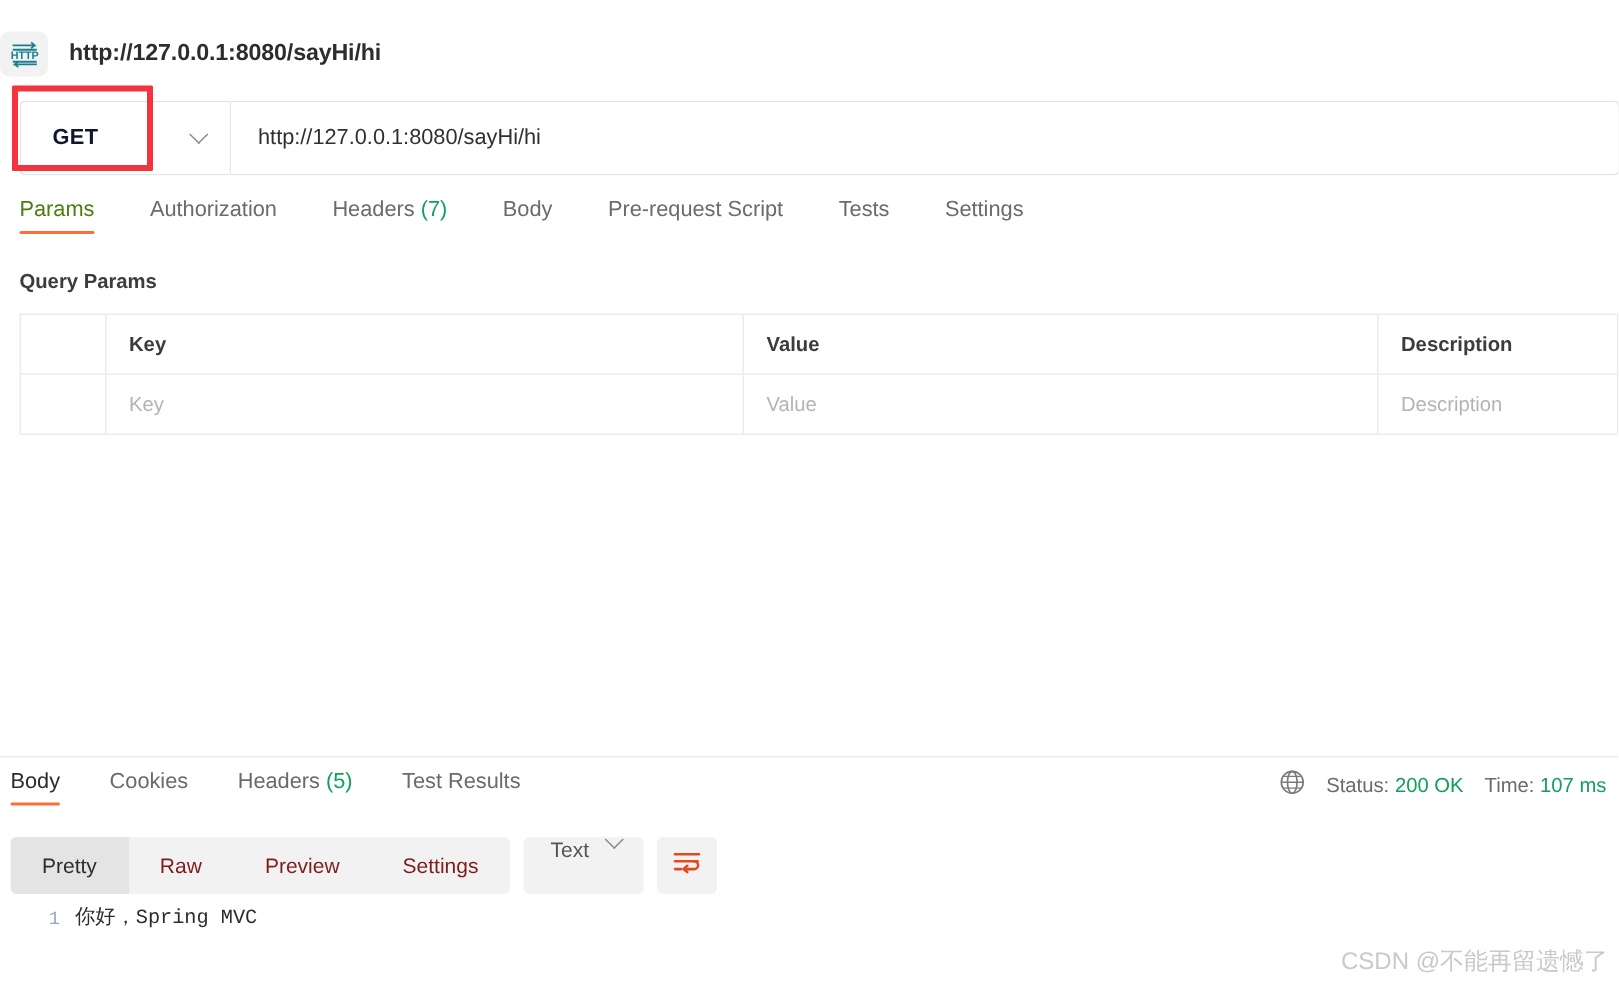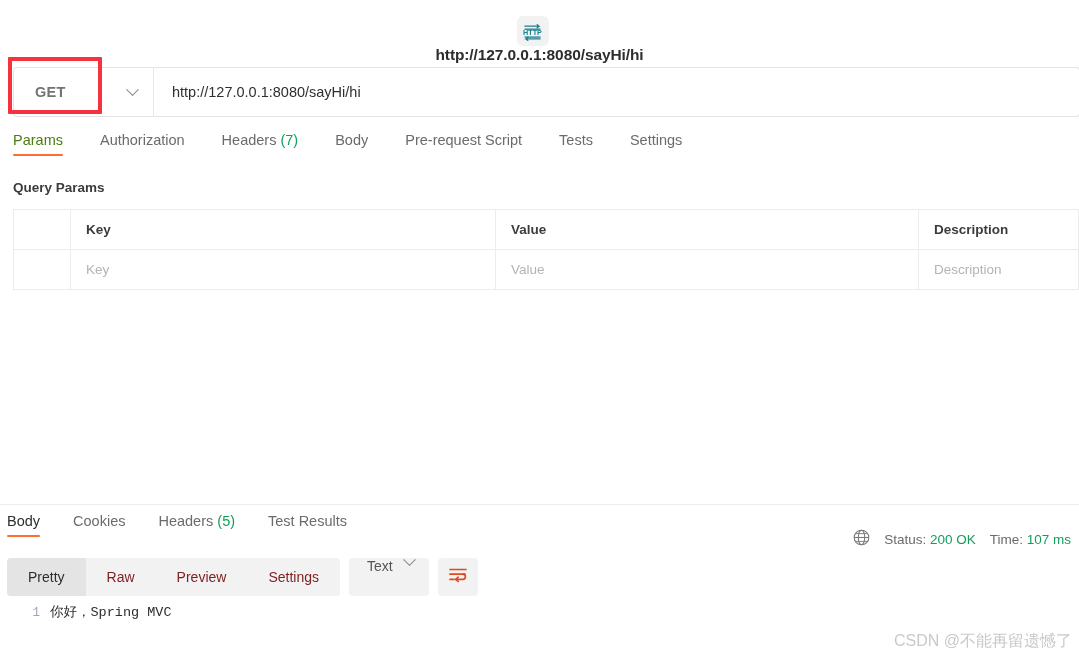--- a/index.html
+++ b/index.html
@@ -14,26 +14,25 @@
     position: relative;
     overflow: hidden;
     font-family: "Liberation Sans", sans-serif;
     color: #3c3c3c;
     -webkit-font-smoothing: antialiased;
   }
 
   
   .titlebar {
     position: absolute;
-    top: 16px; left: 0; right: 0;
+    top: 8px; left: 0; right: 0;
     height: 55px;
     display: flex;
     align-items: center;
     background: #ffffff;
-    flex-direction: column;
   }
   .http-badge {
     width: 32px;
     height: 30px;
     border-radius: 6px;
     background: #f2f2f2;
     display: flex;
     align-items: center;
     justify-content: center;
     margin-right: 14px;
@@ -63,21 +62,21 @@
     border-radius: 4px 0 0 4px;
     background: #fff;
     display: flex;
     align-items: center;
     justify-content: space-between;
     padding: 0 16px 0 21px;
   }
   .method-label {
     font-size: 14.5px;
     font-weight: bold;
-    color: #737373;
+    color: #0f172a;
     letter-spacing: 0.3px;
   }
   .chev {
     display: inline-block;
     width: 9px;
     height: 9px;
     border-right: 1.6px solid #8a8a8a;
     border-bottom: 1.6px solid #8a8a8a;
     transform: rotate(45deg) translate(-2px,-2px);
   }
@@ -218,21 +217,20 @@
   }
 
   .resp-status {
     position: absolute;
     top: 513px;
     right: 8px;
     display: flex;
     align-items: center;
     gap: 14px;
     font-size: 13.5px;
-    margin-top: 16px;
   }
   .stat-item { color: #6b6b6b; white-space: nowrap; }
   .stat-val { color: #10a05b; }
 
   
   .fmt-bar {
     position: absolute;
     top: 558px;
     left: 7px;
     display: flex;

